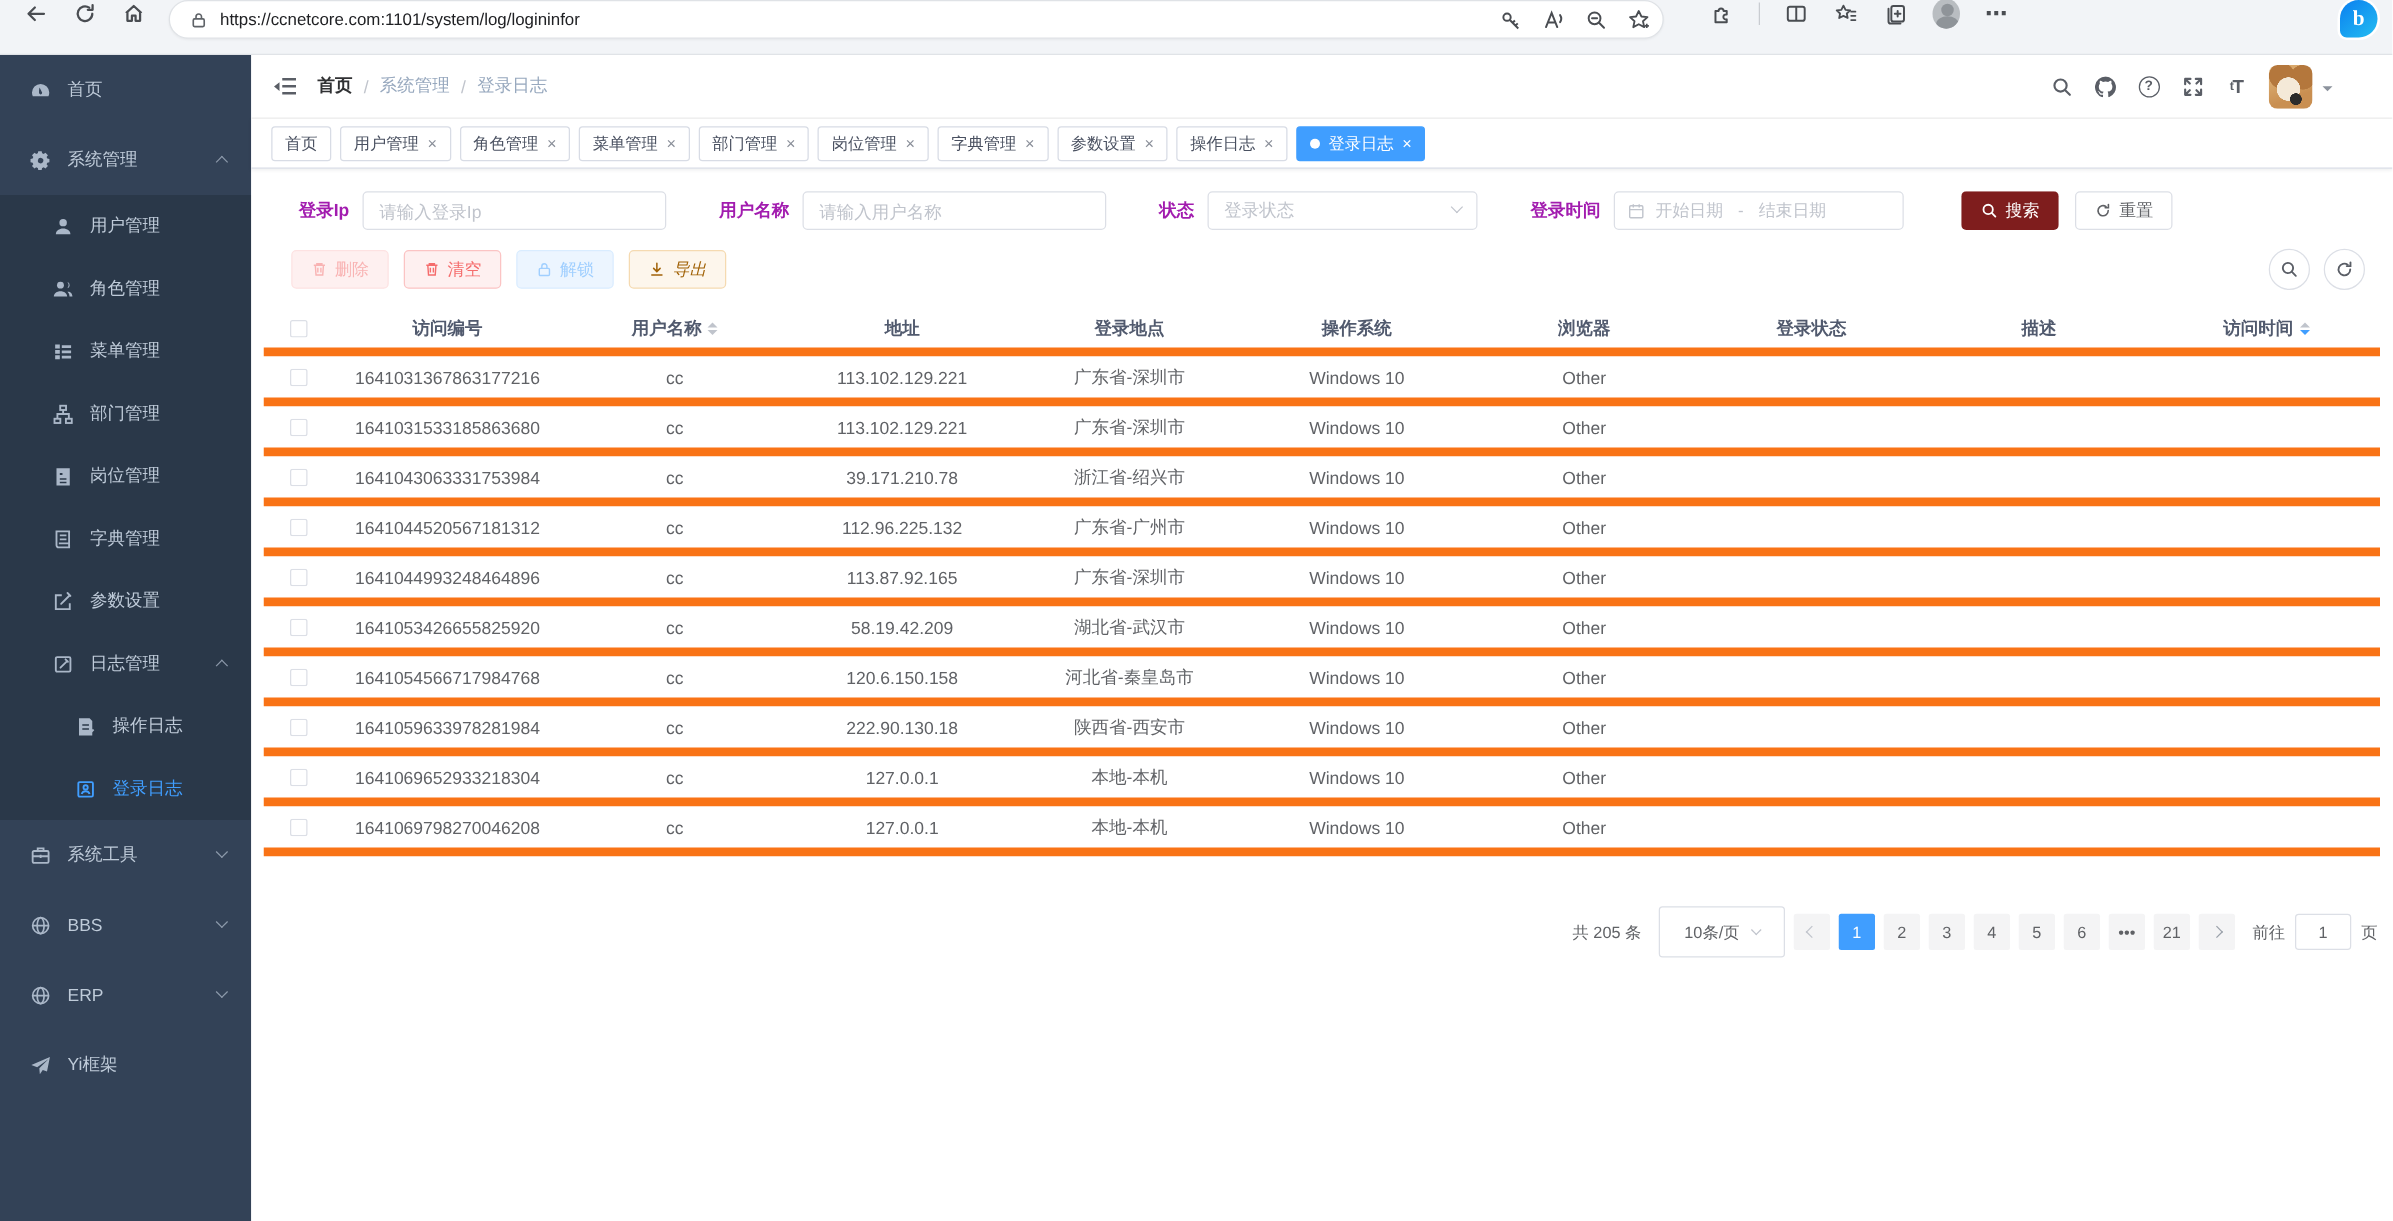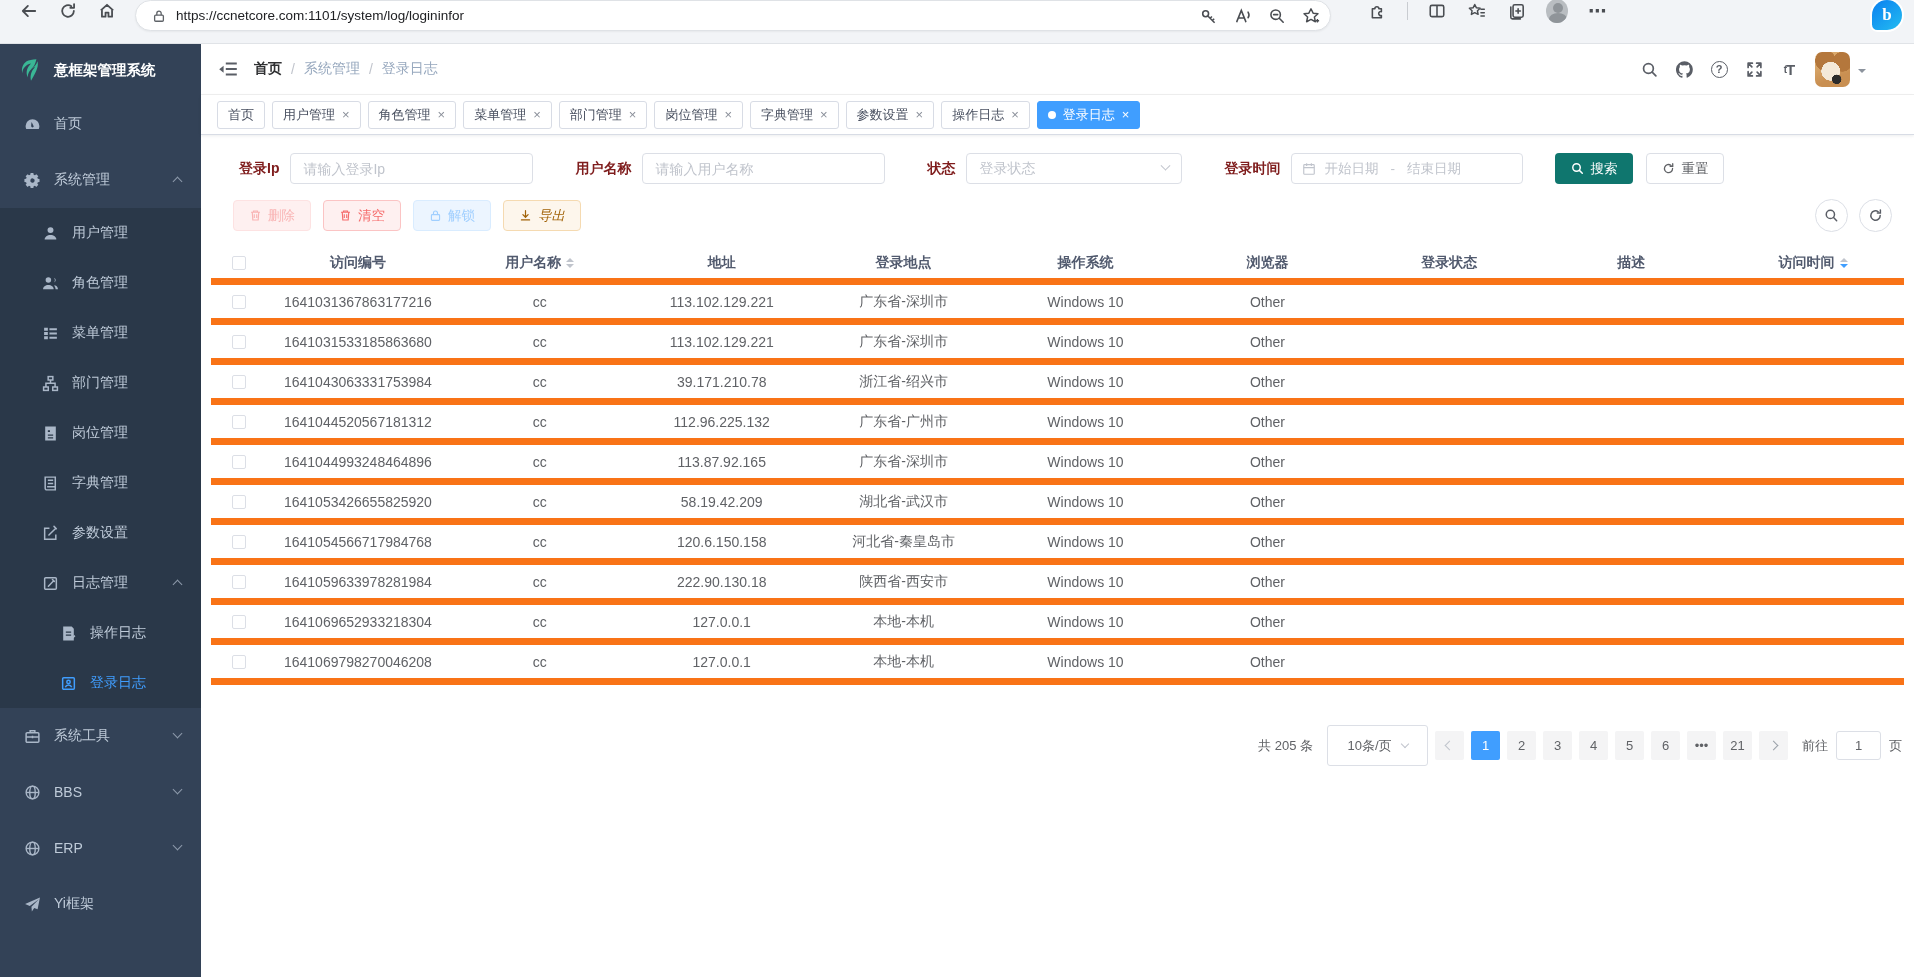--- a/index.html
+++ b/index.html
@@ -95,39 +95,39 @@
   .tag.active { background:#409eff; border-color:#409eff; color:#fff; }
   .tag.active:before { content:""; width:8px; height:8px; border-radius:50%; background:#fff;
     margin-right:7px; }
   .tag.active .x { color:#fff; }
 
   
   .content { flex:1; padding:18px 10px 0 10px; overflow:hidden; }
 
   
   .filter-row { display:flex; align-items:center; padding-left:28px; height:31px; }
-  .f-label { font-size:14px; font-weight:bold; color:#7f1d1d; margin-right:11px; white-space:nowrap; }
+  .f-label { font-size:14px; font-weight:bold; color:#a21caf; margin-right:11px; white-space:nowrap; }
   .f-input { height:31px; border:1px solid #dcdfe6; border-radius:4px; font-size:14px;
     color:#606266; padding:0 12px; outline:none;
     font-family:"Liberation Sans","DejaVu Sans",sans-serif; }
   .f-input::placeholder { color:#c0c4cc; }
   .w240 { width:243px; }
   .sel { width:216px; height:31px; border:1px solid #dcdfe6; border-radius:4px; display:flex;
     align-items:center; padding:0 12px; color:#c0c4cc; font-size:14px; cursor:pointer; }
   .sel .schev { margin-left:auto; width:7px; height:7px; border-right:1.4px solid #c0c4cc;
     border-bottom:1.4px solid #c0c4cc; transform:rotate(45deg) translate(-2px,-2px); }
   .daterange { width:232px; height:31px; border:1px solid #dcdfe6; border-radius:4px;
     display:flex; align-items:center; padding:0 10px; color:#c0c4cc; font-size:13.5px; cursor:pointer; }
   .daterange svg { width:14px; height:14px; color:#c0c4cc; margin-right:8px; flex:none; }
   .daterange .dsep { margin:0 12px; color:#c0c4cc; } .gap42 { width:42px; flex:none; }
   .btn { height:31px; border-radius:4px; font-size:13.5px; display:inline-flex; align-items:center;
     justify-content:center; padding:0 15px; cursor:pointer; border:1px solid transparent;
     white-space:nowrap; }
   .btn svg { width:13px; height:13px; margin-right:6px; }
-  .btn-primary { background:#0f766e; color:#fff; margin-left:32px;text-align:center; }
+  .btn-primary { background:#7f1d1d; color:#fff; margin-left:46px;text-align:center; }
   .btn-plain { background:#fff; border-color:#dcdfe6; color:#606266; margin-left:13px; }
 
   
   .toolbar-row { display:flex; align-items:center; margin-top:16px; padding-left:22px; height:31px; }
   .btn-danger-dis { background:#fef0f0; border-color:#fde2e2; color:#f9b3b3; margin-right:12px; }
   .btn-danger { background:#fef0f0; border-color:#fbc4c4; color:#f56c6c; margin-right:12px; }
   .btn-primary-dis { background:#ecf5ff; border-color:#d9ecff; color:#a0cfff; margin-right:12px; }
   .btn-warning { background:#fdf6ec; border-color:#f5dab1; color:#a16207;font-style:italic; }
   .mini-circles { margin-left:auto; display:flex; align-items:center; padding-right:12px; }
   .circ { width:33px; height:33px; border-radius:50%; border:1px solid #dcdfe6; background:#fff;
@@ -241,26 +241,20 @@
       <div class="avatar-edge"></div>
     </div>
     <div class="bicon" style="font-size:18px;font-weight:bold;">⋯</div>
   </div>
   <div class="bing">b</div>
 </div>
 
 <div class="app">
 
   <aside class="sidebar">
-    <div class="logo-row">
-      <svg viewBox="0 0 24 24" fill="#3ab795">
-          <path d="M12 22c-1-5 0-9 4-13-5 2-7 6-7 10-2-5-1-9 3-13-5 1-8 5-8 9-1-4 0-8 4-11 2-1 5-2 9-2-1 4-2 7-5 9 3-1 5-4 6-7 1 4 0 8-6 18z"></path>
-        </svg>
-      <span class="logo-title">意框架管理系统</span>
-    </div>
 
     <div class="menu-item lvl1">
       <svg class="mi" viewBox="0 0 16 16" fill="currentColor">
           <path d="M8 3a6.5 6.5 0 0 0-6.5 6.5c0 1 .2 1.9.6 2.7h11.8c.4-.8.6-1.7.6-2.7A6.5 6.5 0 0 0 8 3zm.9 7.4a1.3 1.3 0 0 1-1.8 0c-.5-.5-.4-2.5 0-4.6h.2l1.6 3.3c.3.4.3 1 0 1.3z"></path>
         </svg>
       <span class="lbl">首页</span>
     </div>
 
     <div class="menu-item lvl1">
       <svg class="mi" viewBox="0 0 16 16" fill="currentColor">

